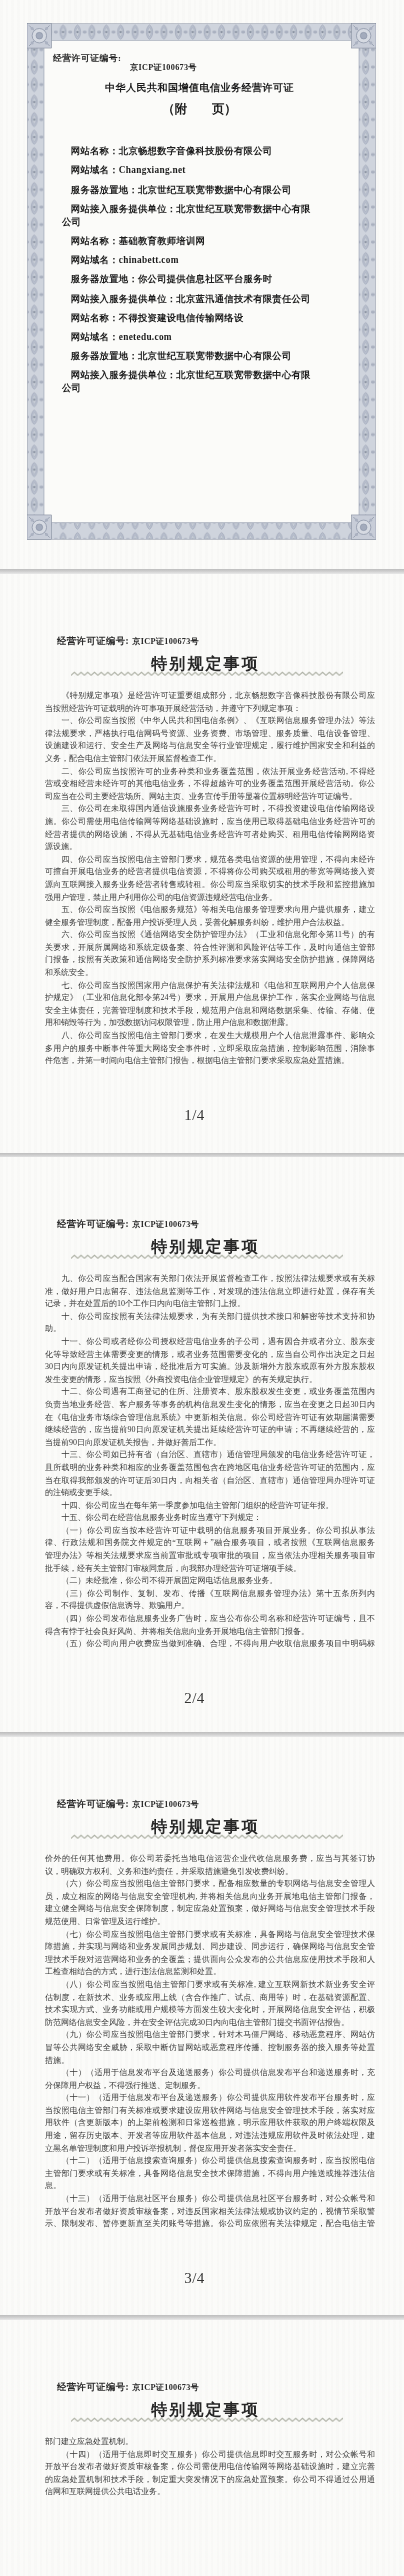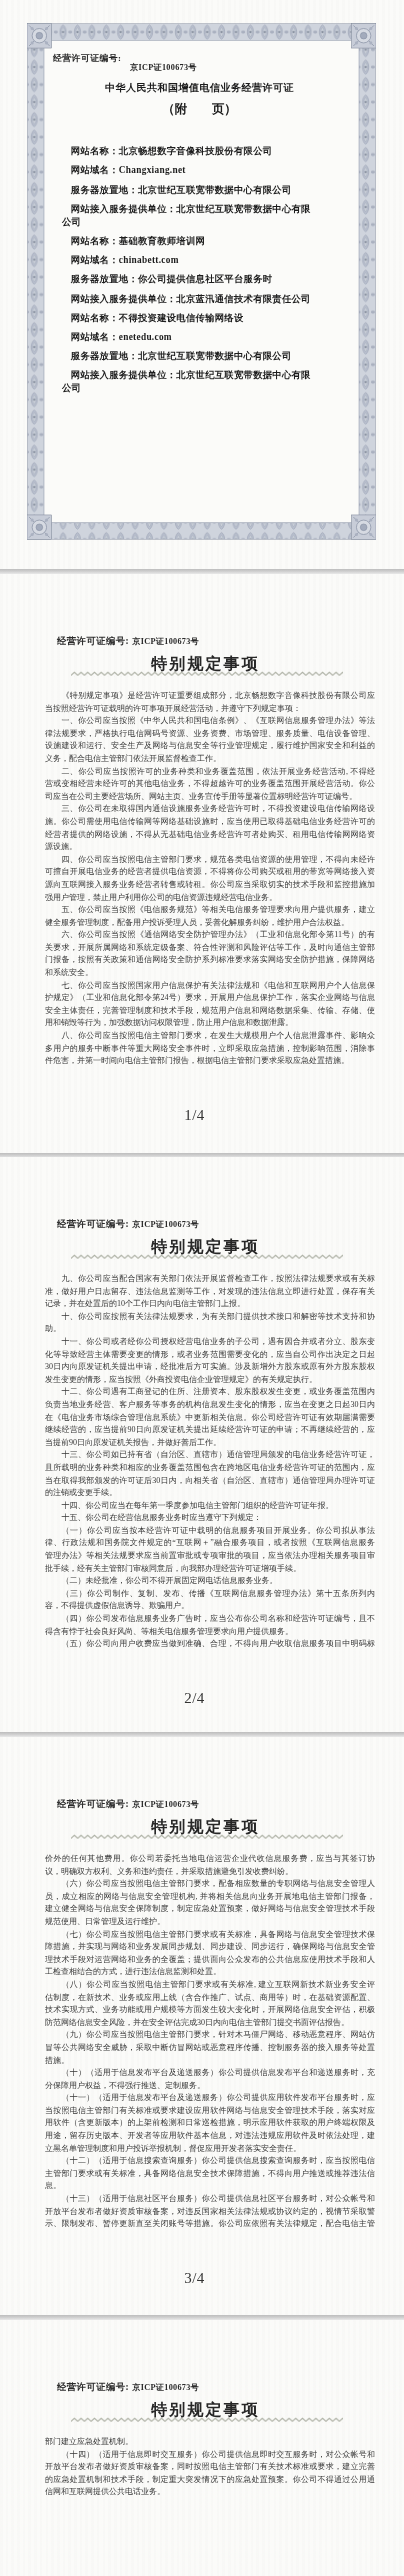--- a/index.html
+++ b/index.html
@@ -197,21 +197,21 @@
       <div class="line ind end">十四、你公司应当在每年第一季度参加电信主管部门组织的经营许可证年报。</div>
       <div class="line ind end">十五、你公司在经营信息服务业务时应当遵守下列规定：</div>
       <div class="line ind">（一）你公司应当按本经营许可证中载明的信息服务项目开展业务。你公司拟从事法</div>
       <div class="line">律、行政法规和国务院文件规定的“互联网＋”融合服务项目，或者按照《互联网信息服务</div>
       <div class="line">管理办法》等相关法规要求应当前置审批或专项审批的项目，应当依法办理相关服务项目审</div>
       <div class="line end">批手续，经有关主管部门审核同意后，向我部办理经营许可证增项手续。</div>
       <div class="line ind end">（二）未经批准，你公司不得开展固定网电话信息服务业务。</div>
       <div class="line ind">（三）你公司制作、复制、发布、传播《互联网信息服务管理办法》第十五条所列内</div>
       <div class="line end">容，不得提供虚假信息诱导、欺骗用户。</div>
       <div class="line ind">（四）你公司发布信息服务业务广告时，应当公布你公司名称和经营许可证编号，且不</div>
-      <div class="line end">得含有悖于社会良好风尚、等相关电信服务管理要求向用户提供服务。</div>
+      <div class="line end">得含有悖于社会良好风尚、并将相关信息向业务开展地电信主管部门报备。</div>
       <div class="line ind">（五）你公司向用户收费应当做到准确、合理，不得向用户收取信息服务项目中明码标</div>
     </div>
   <div class="pageno">2/4</div>
 </div>
 
 <div class="sep" id="sep3"></div>
 
 <div class="page" id="page4">
   <div class="sp-header">
     <span>经营许可证编号:</span><span class="num">京ICP证100673号</span>
@@ -271,19 +271,19 @@
     <defs>
         <pattern id="zz5" width="13" height="11" patternUnits="userSpaceOnUse">
       <path d="M0 8.5 L6.5 2.5 L13 8.5" fill="none" stroke="#9ea294" stroke-width="2.2"></path>
     </pattern>
       </defs>
     <rect width="527" height="11" fill="url(#zz5)"></rect>
   </svg>
   <div class="sp-body">
       <div class="line end">部门建立应急处置机制。</div>
       <div class="line ind">（十四）（适用于信息即时交互服务）你公司提供信息即时交互服务时，对公众帐号和</div>
-      <div class="line">开放平台发布者做好资质审核备案，同时按照电信主管部门有关技术标准或要求，建立完善</div>
+      <div class="line">开放平台发布者做好资质审核备案，你公司需使用电信传输网等网络基础设施时，建立完善</div>
       <div class="line">的应急处置机制和技术手段，制定重大突发情况下的应急处置预案。你公司不得通过公用通</div>
       <div class="line end">信网和互联网提供公共电话业务。</div>
     </div>
 
 </div>
 
 
 </body></html>

